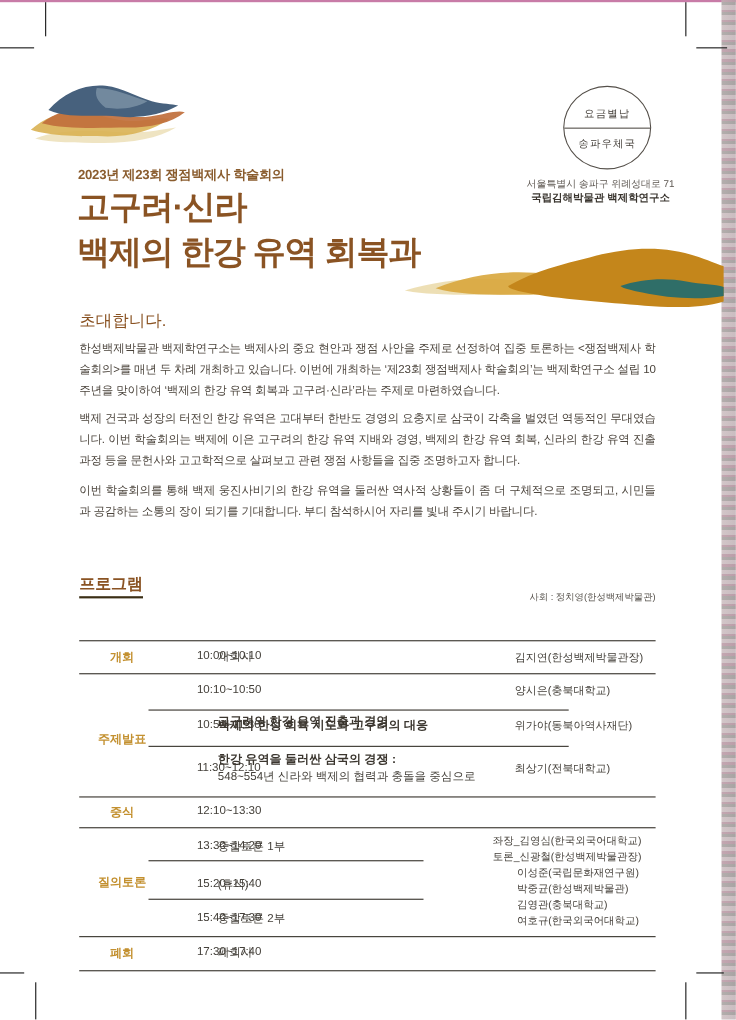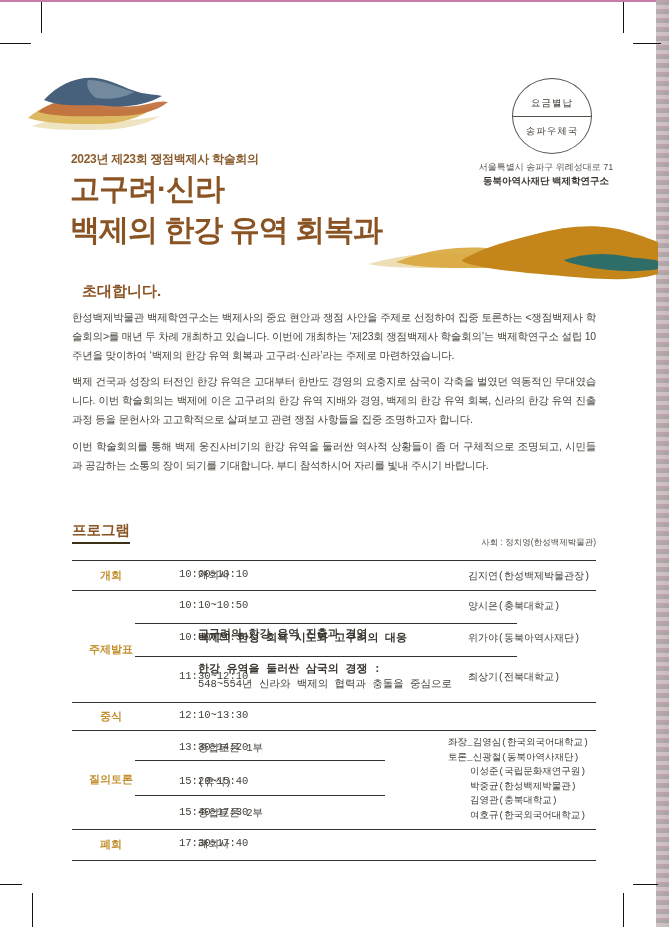--- a/index.html
+++ b/index.html
@@ -20,33 +20,33 @@
   .stamp .s-top,.stamp .s-bottom{position:absolute;left:0;right:0;text-align:center;font-size:9.5px;letter-spacing:1px;color:#46413b;}
   .stamp .s-top{top:18px;}
   .stamp .s-bottom{top:46px;}
   .address{position:absolute;left:436px;top:161px;width:220px;text-align:center;line-height:13px;}
   .address .a1{font-size:9px;color:#5c5650;}
   .address .a2{font-size:9.5px;font-weight:bold;color:#39342e;}
   
   .subtitle{position:absolute;left:71px;top:151px;font-size:12px;font-weight:bold;color:#8a5c2e;letter-spacing:-.3px;}
   .main-title{position:absolute;left:70px;top:168px;font-size:30px;line-height:41px;font-weight:800;color:#8a5323;letter-spacing:-1px;}
   
-  .invite-h{position:absolute;left:82px;top:282px;font-size:15px;font-weight:bold;color:#8a5323;}
+  .invite-h{position:absolute;left:72px;top:282px;font-size:15px;font-weight:normal;color:#8a5323;}
   .paras{position:absolute;left:72px;top:308px;width:524px;}
   .paras p{margin:0 0 8px 0;font-size:10.5px;line-height:18.8px;text-align:justify;color:#4a433b;letter-spacing:-.2px;}
   .datesign{position:absolute;left:457px;top:462px;}
   .datesign .d{font-size:10.5px;color:#3f3a33;}
   .datesign .s{margin-top:7px;display:flex;align-items:baseline;gap:9px;}
   .datesign .role{font-size:10.5px;color:#3f3a33;}
   .datesign .name{font-size:16px;font-weight:bold;letter-spacing:3px;color:#26221d;}
   
   .prog-h{position:absolute;left:72px;top:521px;font-size:14.5px;font-weight:bold;color:#8a5323;
           border-bottom:2px solid #3b2f16;padding-bottom:2px;}
   .moderator{position:absolute;right:73px;top:537px;font-size:8.5px;color:#55504a;}
-  .tbl{position:absolute;left:72px;top:560px;width:524px;height:301px;font-size:10.5px;font-family:Liberation Mono, monospace;}
+  .tbl{position:absolute;left:72px;top:582px;width:524px;height:301px;font-size:10.5px;}
   .hline{position:absolute;height:1px;background:#35312a;}
   .cell{position:absolute;white-space:nowrap;}
   .sess{width:78px;text-align:center;font-weight:bold;color:#c3902f;font-size:11px;}
   .time{color:#44403a;margin-left:32px;}
   .ttl-b{font-weight:bold;color:#3b362f;font-size:11px;}
   .ttl{color:#44403a;}
   .spk{color:#44403a;font-size:10px;}
   .panel{position:absolute;left:376px;top:176px;font-size:9.5px;line-height:14.6px;color:#45403a;}
   .panel .indent{padding-left:22px;}
 </style>
@@ -76,21 +76,21 @@
   </svg>
 
   <div class="stamp">
     <div class="s-top">요금별납</div>
     <div class="divider"></div>
     <div class="s-bottom">송파우체국</div>
   </div>
 
   <div class="address">
     <div class="a1">서울특별시 송파구 위례성대로 71</div>
-    <div class="a2">동북아역사재단 백제학연구소</div>
+    <div class="a2">국립김해박물관 백제학연구소</div>
   </div>
 
   <div class="subtitle">2023년 제23회 쟁점백제사 학술회의</div>
   <div class="main-title">
     <div>고구려·신라</div>
     <div>백제의 한강 유역 회복과</div>
   </div>
 
   <svg class="illus-br" viewBox="0 0 292 76">
     <path fill="#e9d7a2" opacity="0.8" d="M2,50 C30,42 60,38 92,40 C120,42 140,46 160,46 C140,52 110,54 80,54 C50,54 20,54 2,50 Z"></path>
@@ -151,21 +151,21 @@
     <div class="cell ttl" style="left:126px;top:181px;">종합토론 1부</div>
 
     <div class="cell time" style="left:75px;top:215px;">15:20~15:40</div>
     <div class="cell ttl" style="left:126px;top:215px;">(휴식)</div>
 
     <div class="cell time" style="left:75px;top:246px;">15:40~17:30</div>
     <div class="cell ttl" style="left:126px;top:246px;">종합토론 2부</div>
 
     <div class="panel">
       <div>좌장_김영심(한국외국어대학교)</div>
-      <div>토론_신광철(동북아역사재단)</div>
+      <div>토론_신광철(한성백제박물관장)</div>
       <div class="indent">이성준(국립문화재연구원)</div>
       <div class="indent">박중균(한성백제박물관)</div>
       <div class="indent">김영관(충북대학교)</div>
       <div class="indent">여호규(한국외국어대학교)</div>
     </div>
 
     <div class="cell sess" style="left:0;top:277px;">폐회</div>
     <div class="cell time" style="left:75px;top:277px;">17:30~17:40</div>
     <div class="cell ttl" style="left:126px;top:277px;">폐회사</div>
   </div>

